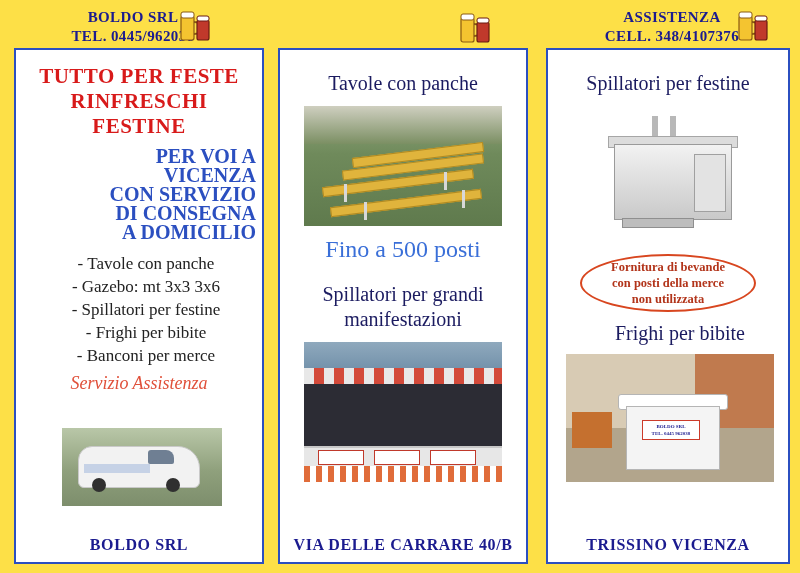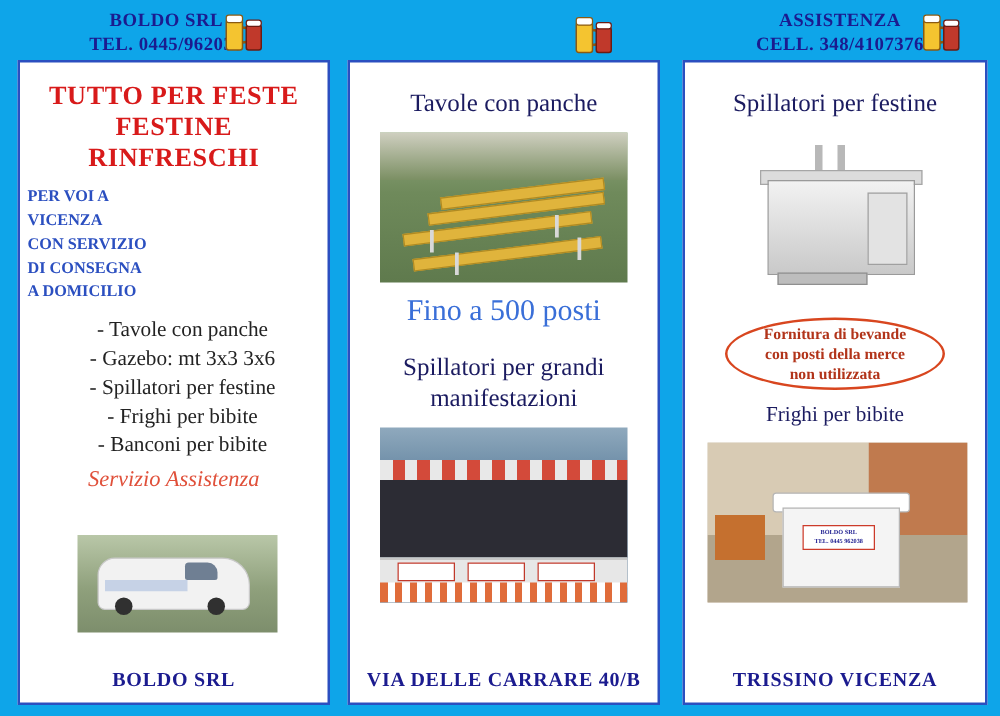--- a/index.html
+++ b/index.html
@@ -11,21 +11,21 @@
     width: 800px;
     height: 573px;
     font-family: "Liberation Serif", serif;
     overflow: hidden;
     position: relative;
   }
   .page {
     position: relative;
     width: 800px;
     height: 573px;
-    background: #0ea5e9;
+    background: #fde047;
   }
 
   
   .header {
     position: absolute;
     top: 0;
     left: 0;
     width: 800px;
     height: 52px;
   }
@@ -68,24 +68,24 @@
   .p1-title {
     text-align: center;
     color: #d81a1a;
     font-weight: bold;
     font-size: 21px;
     line-height: 25px;
     letter-spacing: .5px;
     margin: 14px 6px 0 6px;
   }
   .p1-sub {
-    text-align: left;
+    text-align: right;
     color: #2b4fc0;
     font-weight: bold;
-    font-size: 13px;
+    font-size: 20px;
     line-height: 19px;
     margin: 8px 6px 0 6px;
   }
   .p1-list {
     margin: 10px 0 0 14px;
     color: #222222;
     font-size: 17px;
     line-height: 23px;
     text-align: center;
   }
@@ -294,24 +294,24 @@
     text-align: center;
     color: #b2341a;
     font-size: 12.5px;
     line-height: 16px;
     font-weight: bold;
     box-sizing: border-box;
     padding: 0 8px;
   }
   .p3-head2 {
     position: absolute;
-    left: 0; top: 272px; width: 100%;
+    left: 12px; top: 272px; width: 100%;
     text-align: center;
     color: #1b1b60;
-    font-size: 17px;
+    font-size: 20px;
   }
   .photo-fridge {
     position: absolute;
     left: 18px;
     top: 304px;
     width: 208px;
     height: 128px;
     background: linear-gradient(#dcd2c2, #b9ab94);
     overflow: hidden;
   }
@@ -418,36 +418,36 @@
 
     <div class="hdr-block hdr-right">
       <div>ASSISTENZA</div>
       <div>CELL. 348/4107376</div>
     </div>
   </div>
 
   <div class="panel panel-1">
     <div class="p1-title">
       <div>TUTTO PER FESTE</div>
+      <div>RINFRESCHI</div>
       <div>FESTINE</div>
-      <div>RINFRESCHI</div>
     </div>
     <div class="p1-sub">
       <div>PER VOI A</div>
       <div>VICENZA</div>
       <div>CON SERVIZIO</div>
       <div>DI CONSEGNA</div>
       <div>A DOMICILIO</div>
     </div>
     <div class="p1-list">
       <div>- Tavole con panche</div>
       <div>- Gazebo: mt 3x3 3x6</div>
       <div>- Spillatori per festine</div>
       <div>- Frighi per bibite</div>
-      <div>- Banconi per bibite</div>
+      <div>- Banconi per merce</div>
     </div>
     <div class="p1-assist">Servizio Assistenza</div>
 
     <div class="van-photo">
       <div class="van-body"></div>
       <div class="van-stripe"></div>
       <div class="van-window"></div>
       <div class="van-wheel w1"></div>
       <div class="van-wheel w2"></div>
     </div>

